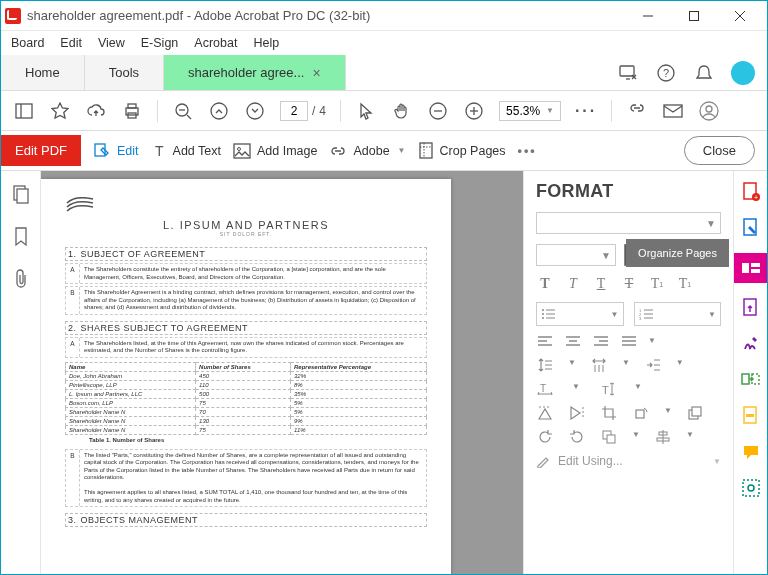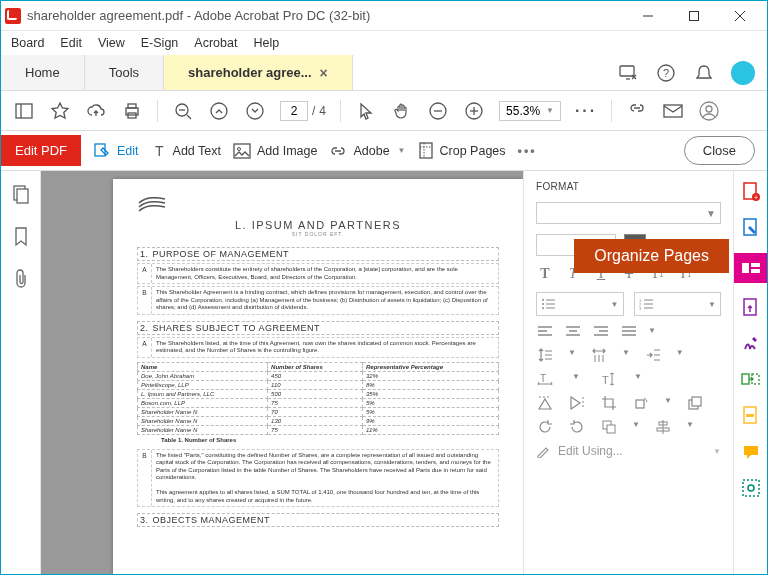--- a/index.html
+++ b/index.html
@@ -6,66 +6,66 @@
 body { width: 768px; height: 575px; overflow: hidden; background: #fff; border: 1px solid #00a0c6; position: relative; }
 .title-bar { height: 30px; display: flex; align-items: center; padding: 0 4px; border-bottom: 1px solid #e8e8e8; font-size: 13px; color: #555; }
 .title-bar .app-icon { width: 16px; height: 16px; background: #e1251b; border-radius: 2px; margin-right: 6px; position: relative; }
 .title-bar .app-icon::after { content: ""; position: absolute; width: 8px; height: 8px; border: 2px solid #fff; border-top: none; border-right: none; border-radius: 2px; top: 2px; left: 2px; }
 .title-bar .title-txt { flex: 1; }
 .win-controls { display: flex; }
 .win-btn { width: 46px; height: 28px; display: flex; align-items: center; justify-content: center; color: #444; font-size: 14px; }
 .menu-bar { height: 24px; display: flex; align-items: center; gap: 16px; padding: 0 10px; font-size: 12.5px; color: #333; }
 .tab-bar { height: 36px; display: flex; border-bottom: 1px solid #ddd; }
 .tab { padding: 0 24px; display: flex; align-items: center; font-size: 13px; color: #333; border-right: 1px solid #ddd; gap: 8px; justify-content: flex-end; }
-.tab.active { background: #fef9c3; font-weight: bold; }
+.tab.active { background: #86efac; }
 .tab-bar .tab:not(.active) { background: #f4f4f4; }
 .tab-close { font-size: 14px; color: #666; }
 .tab-bar-right { margin-left: auto; display: flex; align-items: center; gap: 16px; padding-right: 12px; }
 .icon-btn { width: 22px; height: 22px; display: flex; align-items: center; justify-content: center; color: #555; }
 .avatar { width: 24px; height: 24px; border-radius: 50%; background: #2ac3e2; }
 .toolbar { height: 40px; display: flex; align-items: center; padding: 0 12px; gap: 14px; border-bottom: 1px solid #ddd; }
 .toolbar .sep { width: 1px; height: 22px; background: #ddd; }
 .page-ind { display: flex; align-items: center; gap: 4px; font-size: 12px; color: #555; }
 .page-input { width: 28px; height: 20px; border: 1px solid #ccc; text-align: center; font-size: 12px; }
 .zoom-box { display: flex; align-items: center; border: 1px solid #ccc; padding: 2px 6px; font-size: 12px; gap: 6px; }
 .edit-bar { height: 40px; display: flex; align-items: center; padding: 0 12px; gap: 12px; border-bottom: 1px solid #ddd; background: #fff; }
 .edit-pdf-label { background: #e1251b; color: #fff; padding: 8px 14px; margin: -8px 0 -8px -12px; font-size: 13px; font-weight: 500; }
 .edit-item { display: flex; align-items: center; gap: 6px; font-size: 12.5px; color: #333; }
 .edit-item .blue { color: #0b84d4; }
 .close-btn { margin-left: auto; border: 1px solid #888; border-radius: 18px; padding: 6px 18px; font-size: 13px; color: #333; }
 .main-area { display: flex; height: calc(575px - 30px - 24px - 36px - 40px - 40px); }
 .left-tools { width: 40px; background: #fff; border-right: 1px solid #e5e5e5; display: flex; flex-direction: column; align-items: center; padding-top: 14px; gap: 22px; color: #666; }
-.doc-area { flex: 1; background: #999; overflow: hidden; position: relative; display: flex; justify-content: flex-end; padding-top: 8px; }
+.doc-area { flex: 1; background: #999; overflow: hidden; position: relative; display: flex; justify-content: flex-start; padding-top: 8px; }
 .page { width: 410px; background: #fff; padding: 18px 24px; font-size: 7.5px; color: #333; box-shadow: 0 0 4px rgba(0,0,0,0.3); }
 .page .logo-area { text-align: center; margin-bottom: 10px; }
 .page .logo-svg { margin-bottom: 4px; }
 .page .firm { font-size: 11px; letter-spacing: 1.5px; color: #444; }
 .page .sub { font-size: 5px; color: #888; letter-spacing: 1px; }
 .page h3 { font-size: 9px; font-weight: normal; border: 1px dashed #bbb; padding: 1px 2px; margin: 6px 0 2px; letter-spacing: 0.5px; }
 .page h3 .num { margin-right: 4px; }
 .page .row { display: flex; border: 1px dashed #ccc; margin-top: 2px; }
 .page .row .lbl { width: 14px; border-right: 1px dashed #ccc; text-align: center; font-size: 6.5px; padding: 2px 0; }
 .page .row .txt { flex: 1; padding: 2px 4px; font-size: 6px; line-height: 1.25; }
 .page table { width: 100%; border-collapse: collapse; margin-top: 4px; font-size: 6px; }
 .page table th, .page table td { border: 1px dashed #bbb; padding: 1px 3px; text-align: left; font-style: italic; }
 .page table th { font-weight: bold; }
 .page .caption { font-size: 6px; font-weight: bold; margin-top: 2px; padding-left: 24px; }
 .format-panel { width: 210px; background: #fff; border-left: 1px solid #e5e5e5; padding: 10px 12px; font-size: 12px; color: #333; overflow: hidden; position: relative; }
-.format-panel h4 { font-size: 10px; font-weight: 400; color: #444; margin-bottom: 10px; letter-spacing: 0.3px; }
+.format-panel h4 { font-size: 18px; font-weight: 700; color: #444; margin-bottom: 10px; letter-spacing: 0.3px; }
 .fp-row { display: flex; align-items: center; gap: 8px; margin-bottom: 10px; }
 .fp-dd { border: 1px solid #ccc; height: 22px; flex: 1; display: flex; align-items: center; justify-content: flex-end; padding: 0 4px; color: #888; font-size: 10px; }
 .fp-swatch { width: 22px; height: 22px; background: #595959; border: 1px solid #888; }
 .fp-btn-row { display: flex; gap: 10px; margin-bottom: 10px; color: #808080; font-size: 14px; }
 .fp-btn { width: 18px; display: flex; align-items: center; justify-content: center; }
 .fp-two-box { display: flex; gap: 10px; margin-bottom: 10px; }
 .fp-box { border: 1px solid #ccc; height: 24px; flex: 1; display: flex; align-items: center; padding: 0 4px; gap: 4px; color: #888; font-size: 12px; }
 .right-tools { width: 34px; background: #fff; border-left: 1px solid #e5e5e5; display: flex; flex-direction: column; align-items: center; padding-top: 10px; gap: 14px; }
 .rt-icon { width: 22px; height: 22px; display: flex; align-items: center; justify-content: center; }
 .rt-active { background: #e1008c; width: 34px; height: 30px; }
-.tooltip { position: absolute; right: 38px; top: 238px; background: #c2410c; color: #fff; font-size: 16px; padding: 8px 20px; white-space: nowrap; z-index: 10; }
+.tooltip { position: absolute; right: 38px; top: 238px; background: #737373; color: #fff; font-size: 11px; padding: 8px 12px; white-space: nowrap; z-index: 10; }
 .fp-collapse { position: absolute; left: -10px; top: 192px; width: 10px; height: 20px; background: #fff; border: 1px solid #ccc; display: flex; align-items: center; justify-content: center; font-size: 8px; color: #666; }
 svg { display: block; }
 </style>
 </head>
 <body>
 
 <div class="title-bar">
   <div class="app-icon"></div>
   <div class="title-txt">shareholder agreement.pdf - Adobe Acrobat Pro DC (32-bit)</div>
   <div class="win-controls">
@@ -295,21 +295,21 @@
 
   <div class="doc-area">
     <div class="page">
       <div class="logo-area">
         <svg class="logo-svg" width="30" height="18">
             <path d="M2 14 Q10 6 28 10 M2 10 Q10 2 28 6 M2 6 Q10 -2 28 2" fill="none" stroke="#555" stroke-width="1.5"></path>
           </svg>
         <div class="firm">L. IPSUM AND PARTNERS</div>
         <div class="sub">SIT DOLOR EFT.</div>
       </div>
-      <h3><span class="num">1.</span><span>PURPOSE OF MANAGEMENT</span></h3>
+      <h3><span class="num">1.</span><span>SUBJECT OF AGREEMENT</span></h3>
       <div class="row">
           <div class="lbl">A</div>
           <div class="txt">The Shareholders constitute the entirety of shareholders of the Corporation, a [state] corporation, and are the sole Management, Officers, Executives, Board, and Directors of the Corporation.</div>
         </div>
       <div class="row">
           <div class="lbl">B</div>
           <div class="txt">This Shareholder Agreement is a binding contract, which defines provisions for management, execution, and control over the affairs of the Corporation, including (a) Management of the business; (b) Distribution of assets in liquidation; (c) Disposition of shares; and (d) Assessment and distribution of dividends.</div>
         </div>
 
       <h3><span class="num">2.</span><span>SHARES SUBJECT TO AGREEMENT</span></h3>

